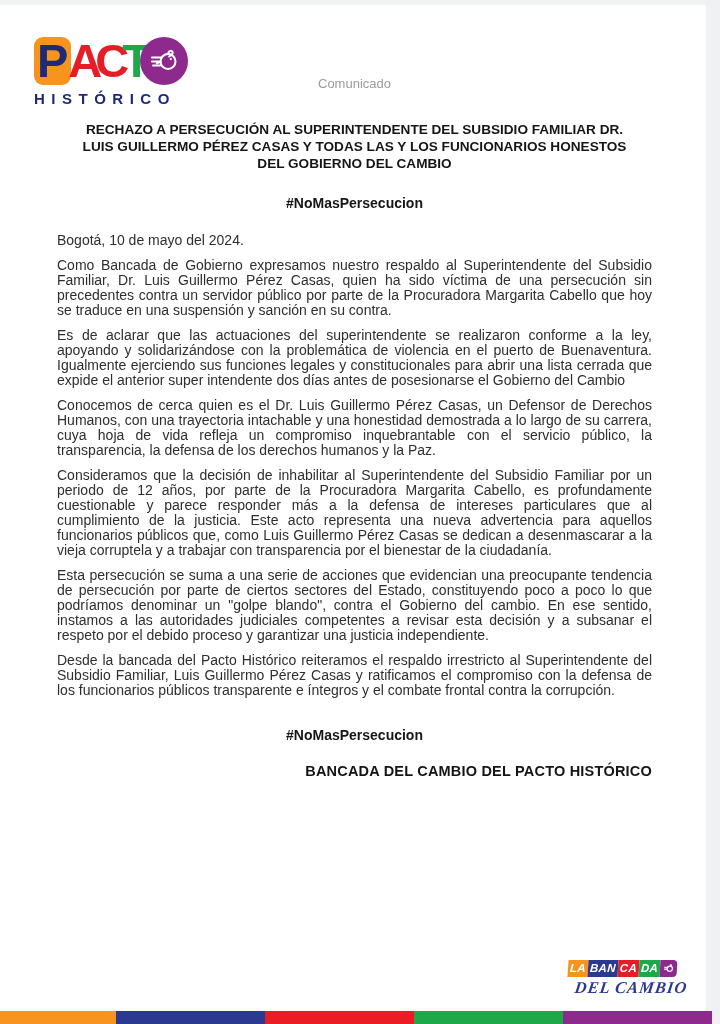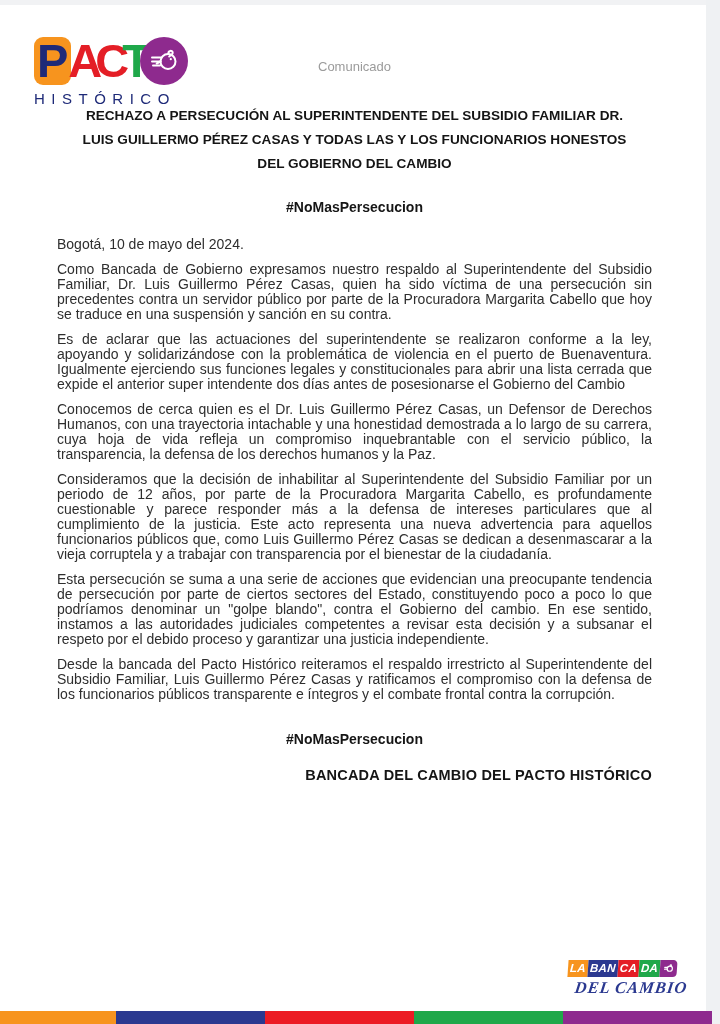--- a/index.html
+++ b/index.html
@@ -18,30 +18,30 @@
   .pacto-letter {
     font-weight:900; font-size:47px; line-height:48px;
     margin-right:-5px; letter-spacing:-2px; font-stretch:condensed;
   }
   .pacto-letter.tile { border-radius:9px; padding:0 3px; margin-right:-3px; letter-spacing:0; }
   .pacto-o {
     width:48px; height:48px; border-radius:50%; flex:0 0 auto;
     display:flex; align-items:center; justify-content:center; margin-left:-4px;
   }
   .logo-sub {
-    margin-top:4px; font-weight:400; font-size:15px; letter-spacing:6.5px;
+    margin-top:4px; font-weight:700; font-size:15px; letter-spacing:6.5px;
     white-space:nowrap;
   }
 
   
-  .content { position:absolute; top:0; left:0; width:706px; padding:59px 54px 0 57px; }
+  .content { position:absolute; top:0; left:0; width:706px; padding:76px 54px 0 57px; }
   .kicker { text-align:center; color:#9b9b9b; font-size:13px; }
   .doc-title {
     margin:30px auto 0; max-width:566px; text-align:center;
-    font-size:13.6px; font-weight:700; line-height:24px; color:#151515;
+    font-size:13.6px; font-weight:700; line-height:17px; color:#151515;
   }
   .hashtag { margin-top:23px; text-align:center; font-size:14px; font-weight:700; color:#151515; }
   .dateline { margin-top:21px; font-size:14px; }
   .body-p { margin-top:10px; font-size:14px; line-height:15px; text-align:justify; }
   .hashtag-bottom { margin-top:29px; text-align:center; font-size:14px; font-weight:700; color:#151515; }
   .signature { margin-top:20px; text-align:right; font-size:14.5px; font-weight:700; color:#151515; letter-spacing:.2px; }
 
   
   .fl { position:absolute; right:26px; bottom:26px; width:126px; }
   .fl-row { display:flex; align-items:stretch; height:17px; transform:skewX(-4deg); }

